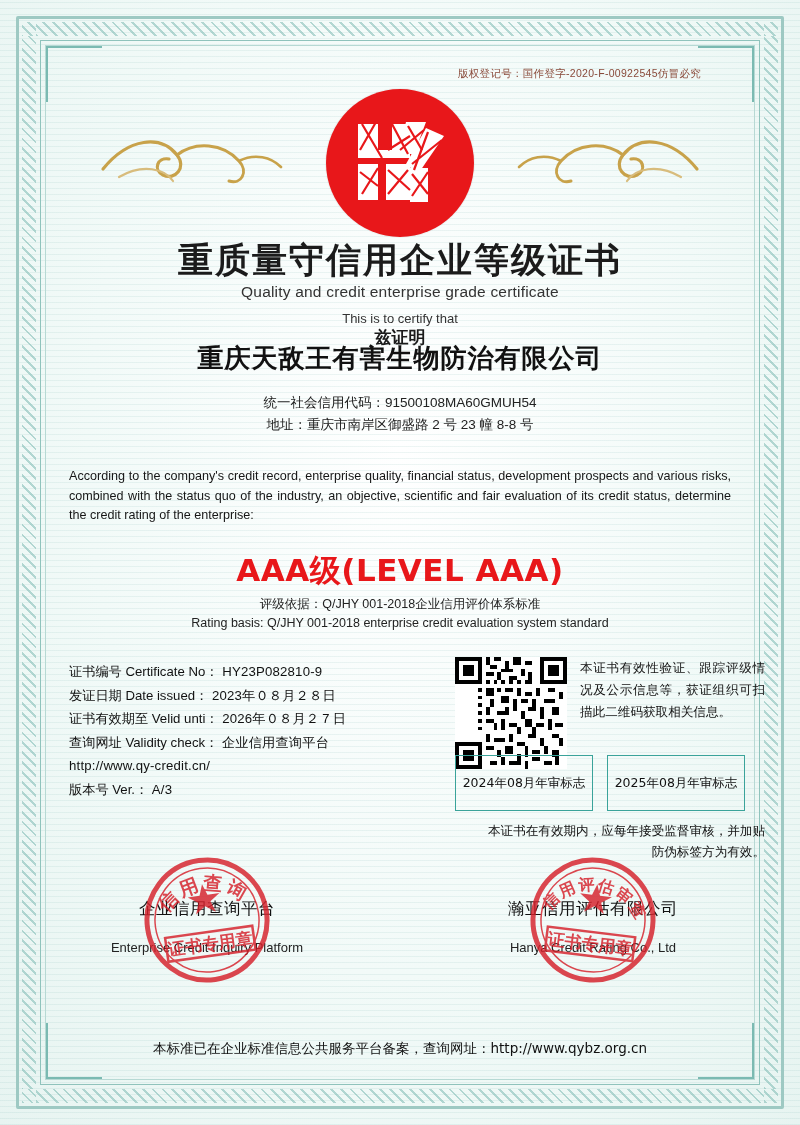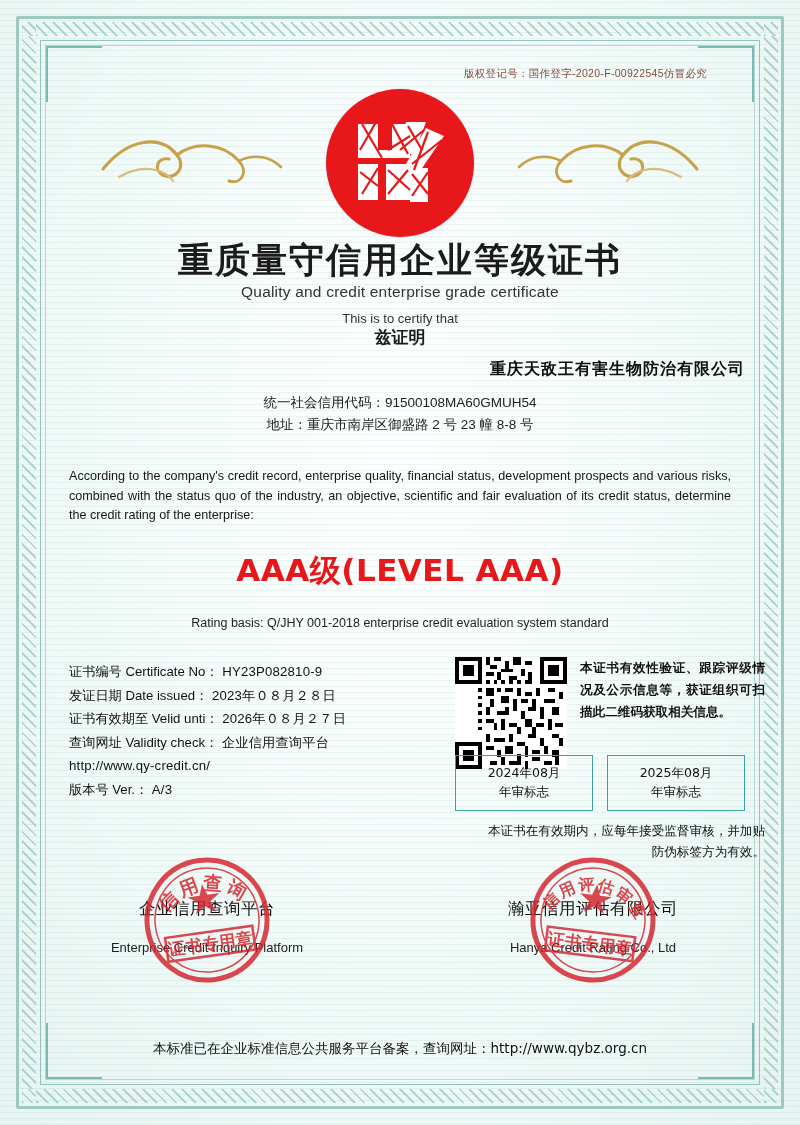--- a/index.html
+++ b/index.html
@@ -75,21 +75,21 @@
   .corner.br { right: 46px; bottom: 46px; border-left: none; border-top: none; }
 
   .content {
     position: absolute;
     left: 55px; top: 55px; right: 55px; bottom: 55px;
   }
 
   .copyright-note {
     position: absolute;
     top: 12px;
-    right: 38px;
+    right: 44px;
     font-size: 10.5px;
     color: #8a4a3a;
     letter-spacing: .3px;
     white-space: nowrap;
   }
 
   
   .logo-wrap {
     position: absolute;
     top: 28px;
@@ -135,24 +135,24 @@
     top: 228px;
     left: 0; right: 0;
     text-align: center;
     font-size: 15.5px;
     color: #333;
     letter-spacing: .2px;
   }
 
   .company {
     position: absolute;
-    top: 304px;
-    left: 0; right: 0;
-    text-align: right;
-    font-size: 16px;
+    top: 286px;
+    left: 0; right: 0;
+    text-align: center;
+    font-size: 26px;
     font-weight: bold;
     color: #111;
     letter-spacing: 1px;
     font-family: "DejaVu Sans", sans-serif;
   }
   .credit-code {
     position: absolute;
     top: 339px;
     left: 0; right: 0;
     text-align: center;
@@ -243,37 +243,36 @@
   .right-note {
     position: absolute;
     top: 602px;
     left: 525px;
     width: 185px;
     font-size: 12.6px;
     line-height: 1.75;
     color: #111;
     text-align: justify;
     font-family: "DejaVu Sans", sans-serif;
-    font-weight: bold;
   }
 
   .year-boxes {
     position: absolute;
     top: 700px;
     left: 400px;
     width: 310px;
     display: flex;
     gap: 14px;
   }
   .year-box {
     width: 136px;
     height: 54px;
     border: 1px solid #3aa39a;
     display: flex;
-    flex-direction: column;
+    flex-direction: row;
     align-items: center;
     justify-content: center;
     font-size: 12.5px;
     color: #111;
     line-height: 1.5;
     font-family: "DejaVu Sans", sans-serif;
   }
 
   .valid-note {
     position: absolute;
@@ -403,20 +402,21 @@
     </div>
     <div class="address">
       <span>地址：</span><span>重庆市南岸区御盛路 2 号 23 幢 8-8 号</span>
     </div>
 
     <div class="body-block">
       <div class="body-en">According to the company's credit record, enterprise quality, financial status, development prospects and various risks, combined with the status quo of the industry, an objective, scientific and fair evaluation of its credit status, determine the credit rating of the enterprise:</div>
     </div>
 
     <div class="level">AAA级(LEVEL AAA)</div>
+    <div class="basis-zh">评级依据：Q/JHY 001-2018企业信用评价体系标准</div>
     <div class="basis-en">Rating basis: Q/JHY 001-2018 enterprise credit evaluation system standard</div>
 
     <div class="details">
       <div class="row">
         <span class="lbl-zh">证书编号</span>
         <span>Certificate No：</span>
         <span class="val">HY23P082810-9</span>
       </div>
       <div class="row">
         <span class="lbl-zh">发证日期</span>

